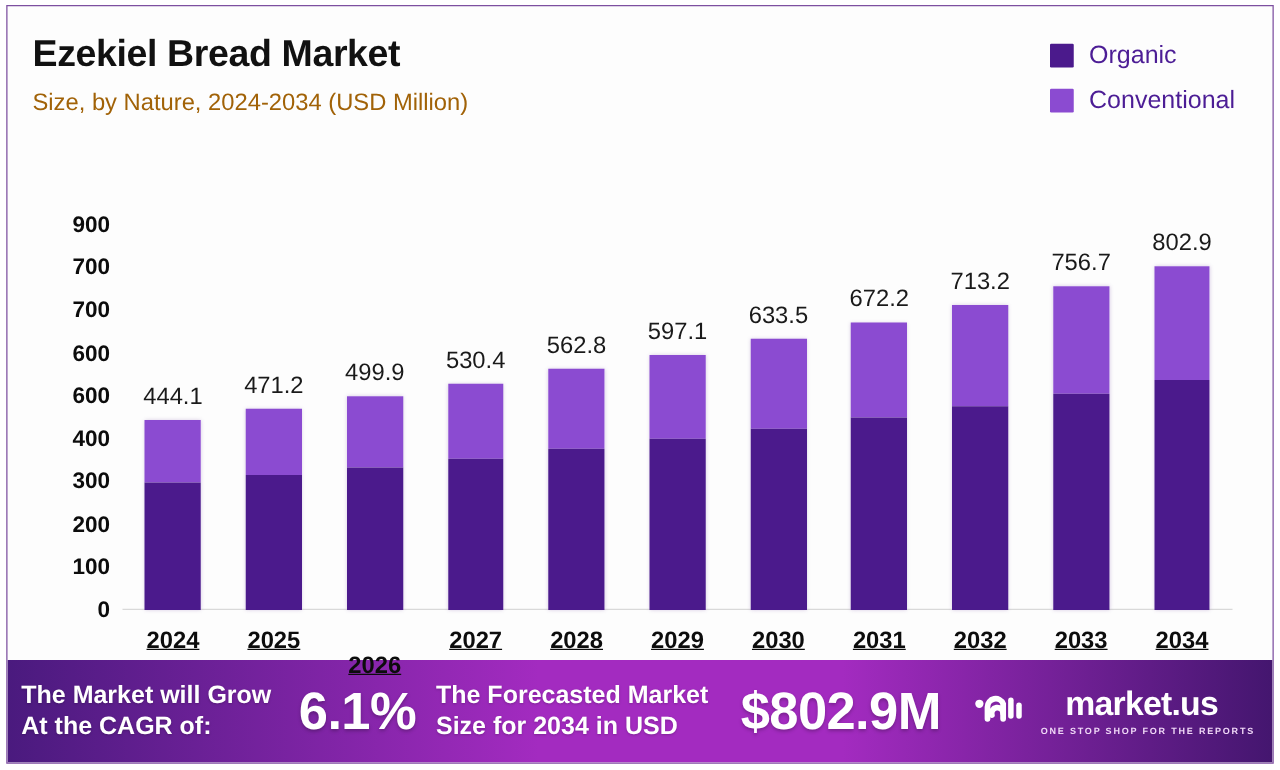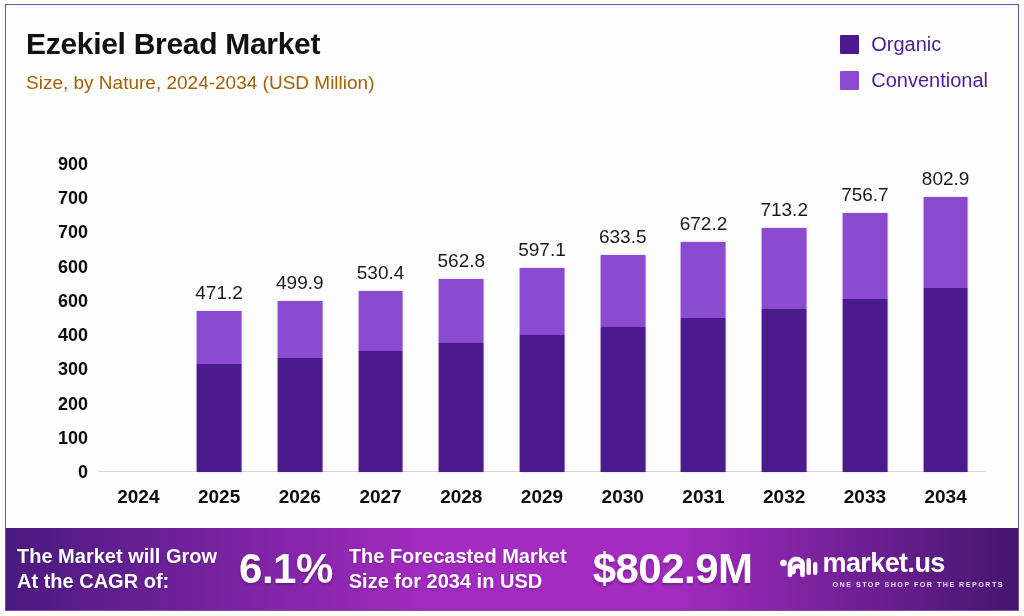--- a/index.html
+++ b/index.html
@@ -78,21 +78,21 @@
 
   .legend-label {
     font-size: 20px;
     color: #4c1d95;
   }
 
   
   .plot-wrap {
     position: relative;
     flex: 1 1 auto;
-    padding: 0 20px 16px 14px;
+    padding: 0 20px 0 14px;
   }
 
   .plot {
     position: relative;
     width: 100%;
     height: 100%;
   }
 
   .y-axis {
     position: absolute;
@@ -162,20 +162,21 @@
   }
 
   .x-label {
     position: absolute;
     text-align: center;
     font-size: 19px;
     font-weight: bold;
     color: #0c0c0c;
     transform: translateX(-50%);
     top: 8px;
+    text-decoration: underline;
   }
 
   
   .footer {
     flex: 0 0 82px;
     height: 82px;
     display: flex;
     align-items: center;
     color: #ffffff;
     padding: 0 14px 0 22px;
@@ -201,20 +202,21 @@
   .gap-a { width: 22px; flex: 0 0 22px; }
   .gap-b { width: 16px; flex: 0 0 16px; }
   .gap-c { width: 26px; flex: 0 0 26px; }
   .gap-d { width: 14px; flex: 0 0 14px; }
 
   .brand {
     display: flex;
     align-items: center;
     gap: 4px;
     margin-left: auto;
+    text-align: center;
   }
 
   .brand-mark { flex: 0 0 auto; }
 
   .brand-name {
     font-size: 27px;
     font-weight: bold;
     letter-spacing: -0.6px;
     line-height: 1;
     color: #ffffff;
@@ -260,20 +262,27 @@
             <div class="y-tick" style="bottom: 245.333px; transform: translateY(50%);">600</div>
             <div class="y-tick" style="bottom: 211.111px; transform: translateY(50%);">600</div>
             <div class="y-tick" style="bottom: 176.889px; transform: translateY(50%);">400</div>
             <div class="y-tick" style="bottom: 142.667px; transform: translateY(50%);">300</div>
             <div class="y-tick" style="bottom: 108.444px; transform: translateY(50%);">200</div>
             <div class="y-tick" style="bottom: 74.2222px; transform: translateY(50%);">100</div>
             <div class="y-tick" style="bottom: 40px; transform: translateY(50%);">0</div>
           </div>
         <div class="bars-area" id="bars-area">
           <div class="baseline" id="baseline" style="bottom: 40px;"></div>
+        <div class="bar-col" style="left: 4.54545%; width: 5.04545%; transform: translateX(-50%); bottom: 40px;">
+              <div class="bar-value">444.1</div>
+              <div class="bar-stack" style="height: 151.981px;">
+                <div class="seg-conventional" style="background: rgb(139, 75, 209); height: 33.1232%;"></div>
+                <div class="seg-organic" style="background: rgb(75, 26, 140); height: 66.8768%;"></div>
+              </div>
+            </div>
             <div class="bar-col" style="left: 13.6364%; width: 5.04545%; transform: translateX(-50%); bottom: 40px;">
               <div class="bar-value">471.2</div>
               <div class="bar-stack" style="height: 161.255px;">
                 <div class="seg-conventional" style="background: rgb(139, 75, 209); height: 33.1282%;"></div>
                 <div class="seg-organic" style="background: rgb(75, 26, 140); height: 66.8718%;"></div>
               </div>
             </div>
             <div class="bar-col" style="left: 22.7273%; width: 5.04545%; transform: translateX(-50%); bottom: 40px;">
               <div class="bar-value">499.9</div>
               <div class="bar-stack" style="height: 171.077px;">
@@ -334,21 +343,21 @@
               <div class="bar-value">802.9</div>
               <div class="bar-stack" style="height: 274.77px;">
                 <div class="seg-conventional" style="background: rgb(139, 75, 209); height: 33.1299%;"></div>
                 <div class="seg-organic" style="background: rgb(75, 26, 140); height: 66.8701%;"></div>
               </div>
             </div>
           </div>
         <div class="x-labels" id="x-labels" style="bottom: 0px; position: absolute;">
             <div class="x-label" style="left: 4.54545%;">2024</div>
             <div class="x-label" style="left: 13.6364%;">2025</div>
-            <div class="x-label" style="left: 22.7273%;">2026</div>
+            <div class="x-label" style="left: 22.7273%; margin-top: 20px;">2026</div>
             <div class="x-label" style="left: 31.8182%;">2027</div>
             <div class="x-label" style="left: 40.9091%;">2028</div>
             <div class="x-label" style="left: 50%;">2029</div>
             <div class="x-label" style="left: 59.0909%;">2030</div>
             <div class="x-label" style="left: 68.1818%;">2031</div>
             <div class="x-label" style="left: 77.2727%;">2032</div>
             <div class="x-label" style="left: 86.3636%;">2033</div>
             <div class="x-label" style="left: 95.4545%;">2034</div>
           </div>
       </div>

